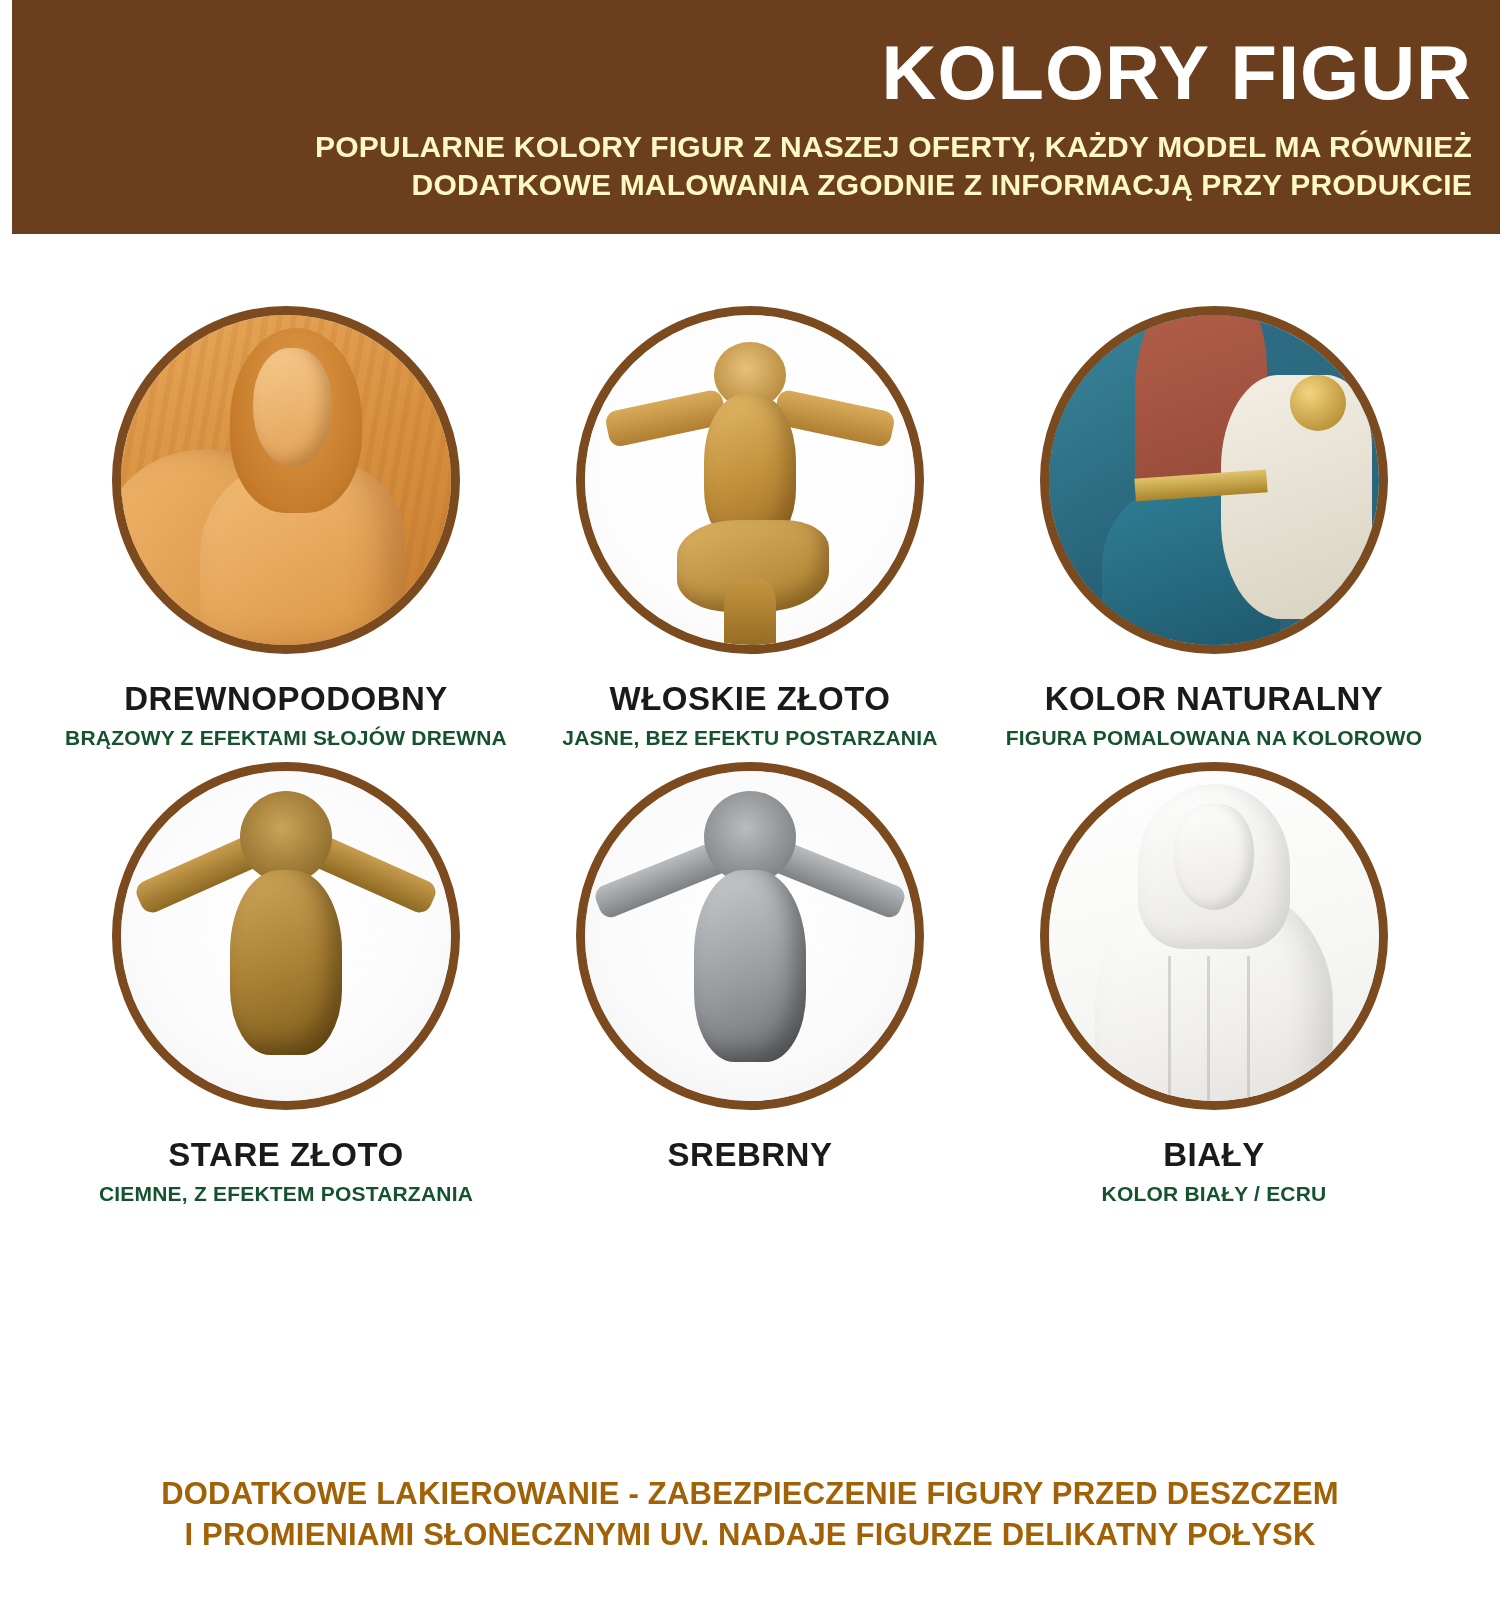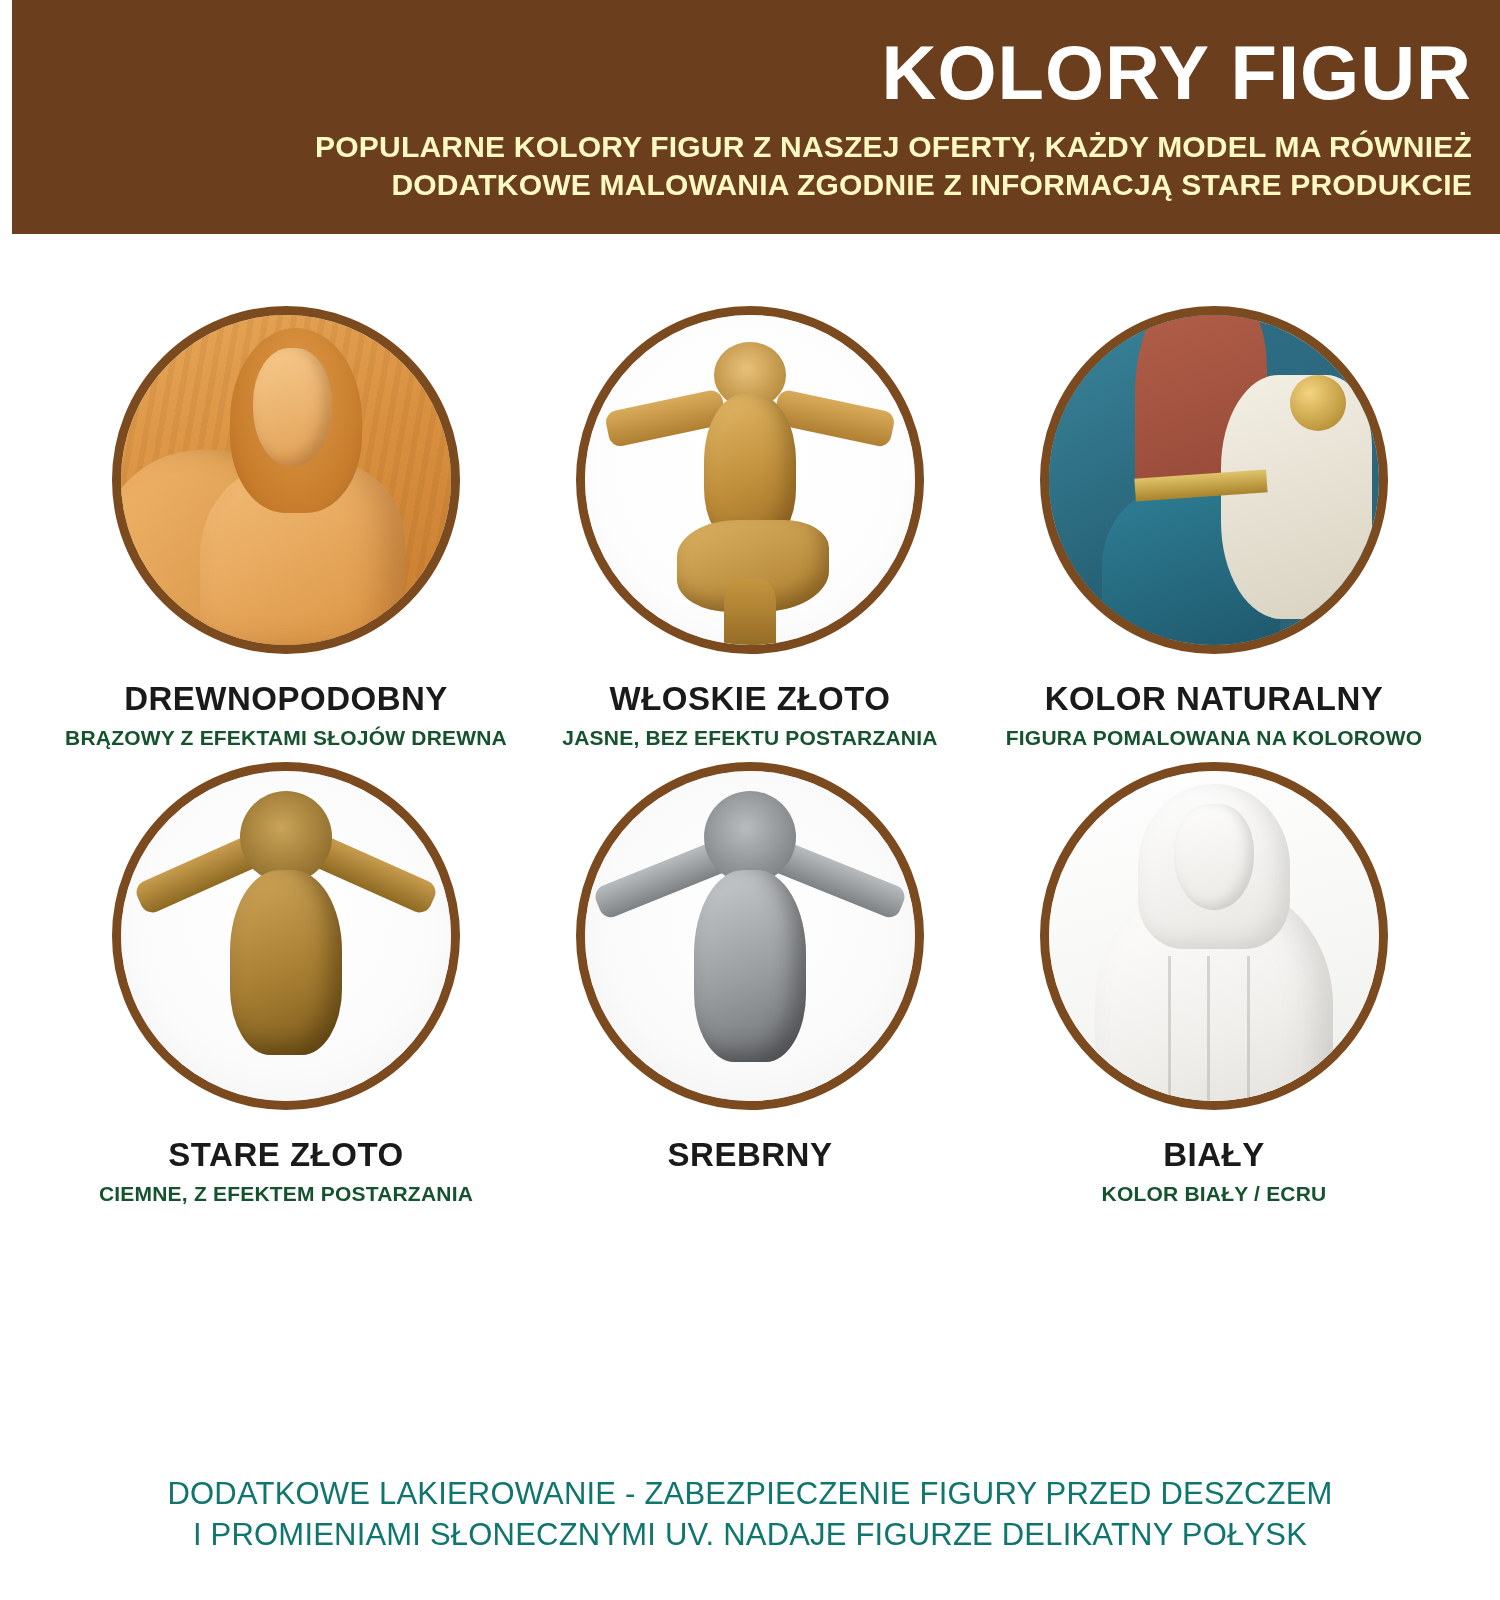--- a/index.html
+++ b/index.html
@@ -85,23 +85,23 @@
   .footer {
     position: absolute;
     left: 0;
     right: 0;
     bottom: 44px;
     text-align: center;
     padding: 0 40px;
     box-sizing: border-box;
   }
   .footer-line {
-    color: #0f766e;
+    color: #a16207;
     font-size: 31px;
-    font-weight: normal;
+    font-weight: bold;
     line-height: 1.32;
     letter-spacing: 0.2px;
   }
 
   
   .art { position: absolute; inset: 0; }
 
   
   .wood-bg {
     background:
@@ -285,21 +285,21 @@
     position: absolute; top: 56%; width: 3px; height: 44%;
     background: rgba(170,170,165,0.45);
   }
 </style>
 </head>
 <body>
 
 <div class="header">
   <h1 class="header-title">KOLORY FIGUR</h1>
   <p class="header-subtitle">POPULARNE KOLORY FIGUR Z NASZEJ OFERTY, KAŻDY MODEL MA RÓWNIEŻ</p>
-  <p class="header-subtitle">DODATKOWE MALOWANIA ZGODNIE Z INFORMACJĄ STARE PRODUKCIE</p>
+  <p class="header-subtitle">DODATKOWE MALOWANIA ZGODNIE Z INFORMACJĄ PRZY PRODUKCIE</p>
 </div>
 
 <div class="grid">
 
   <div class="cell">
     <div class="circle">
       <div class="art wood-bg">
         <div class="wood-shoulder"></div>
         <div class="wood-torso"></div>
         <div class="wood-hair"></div>

